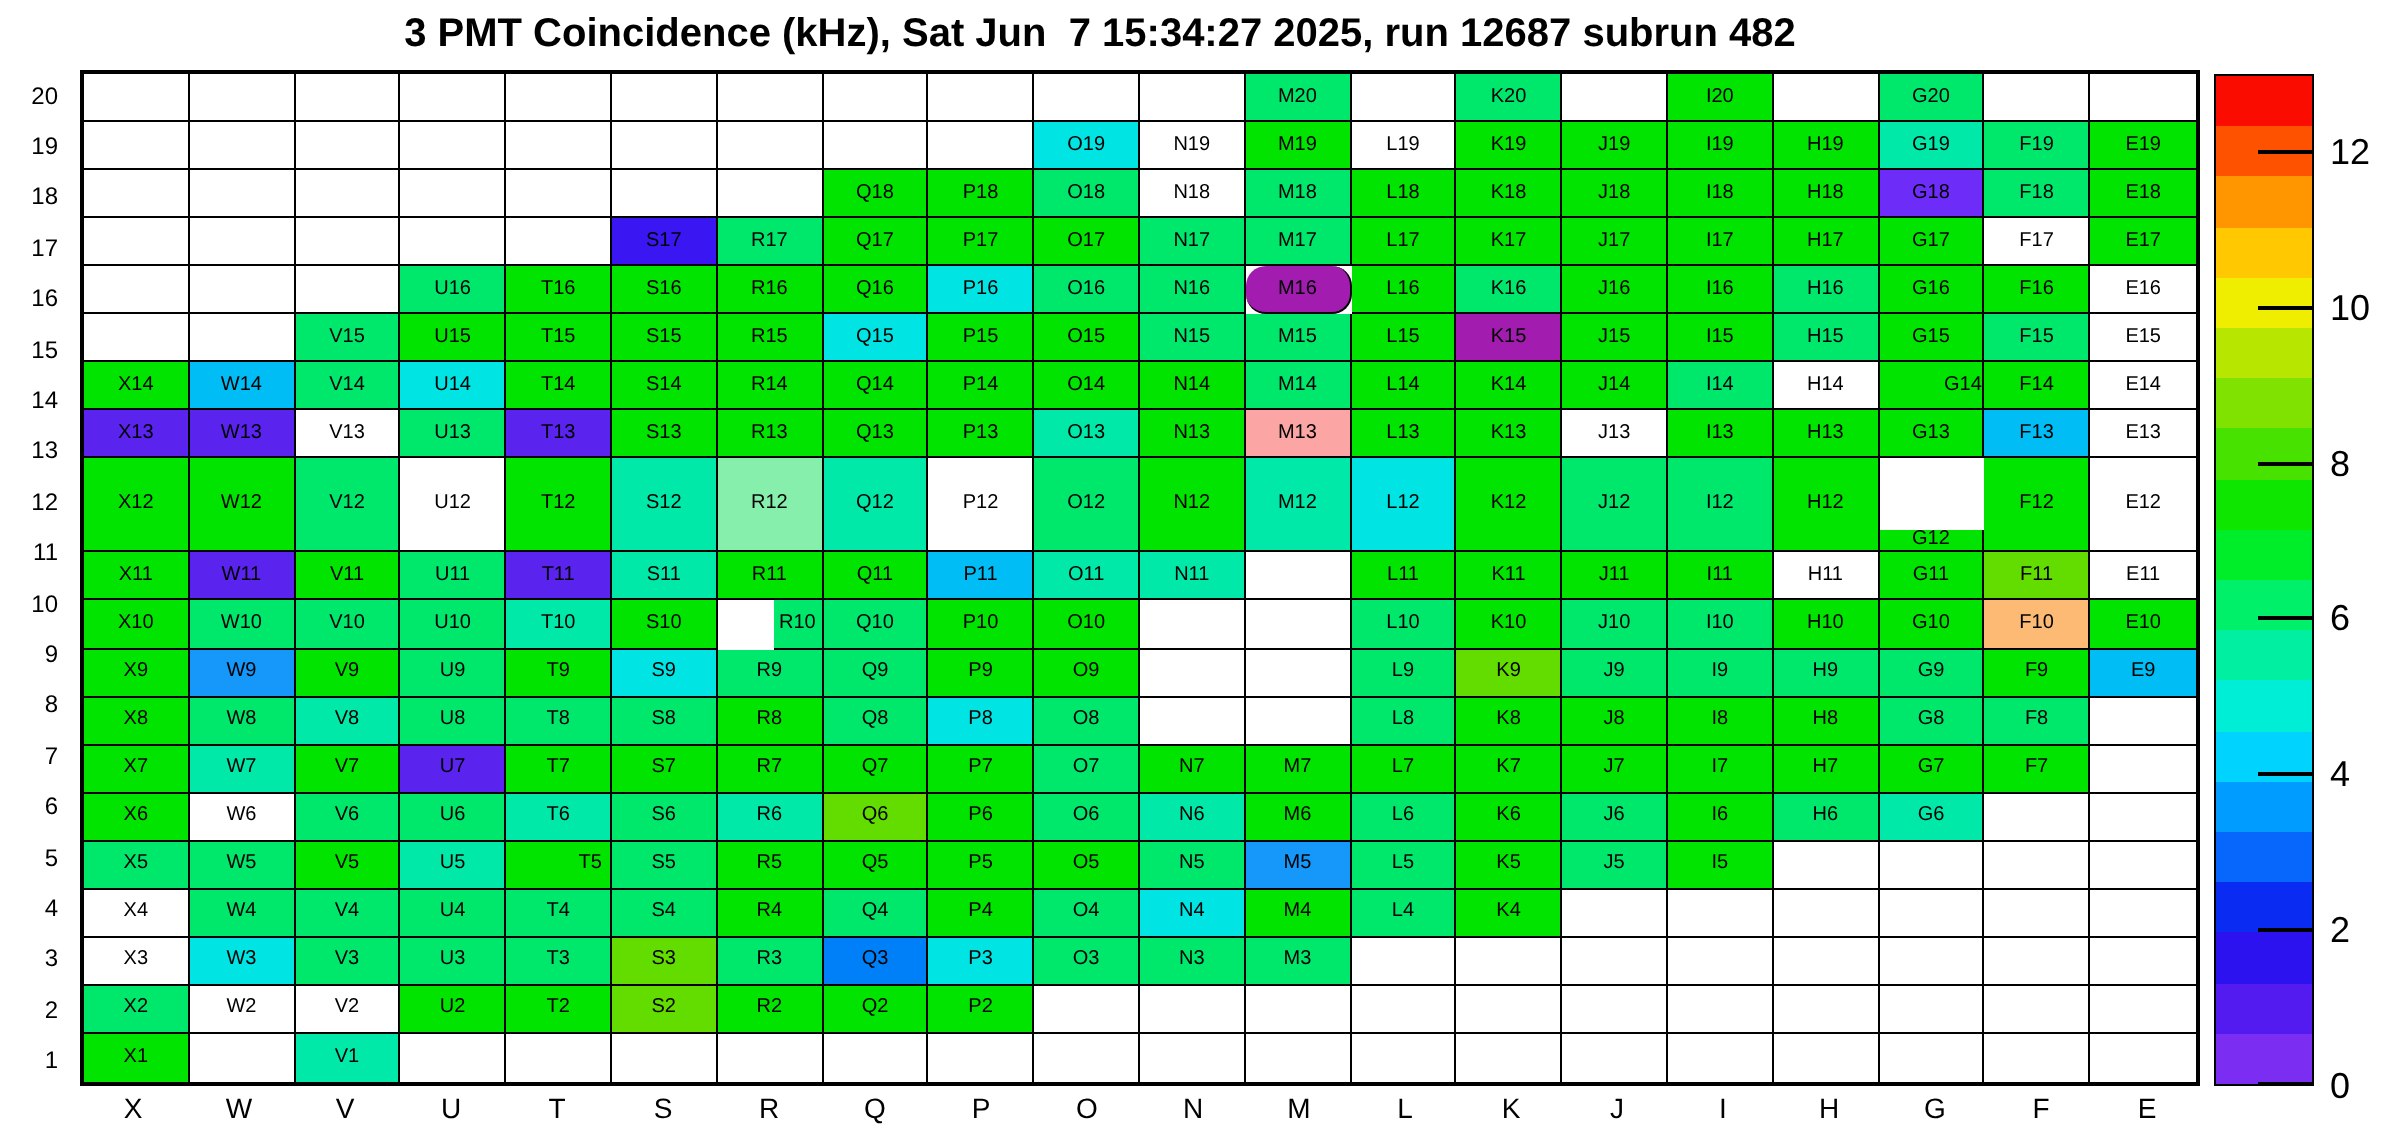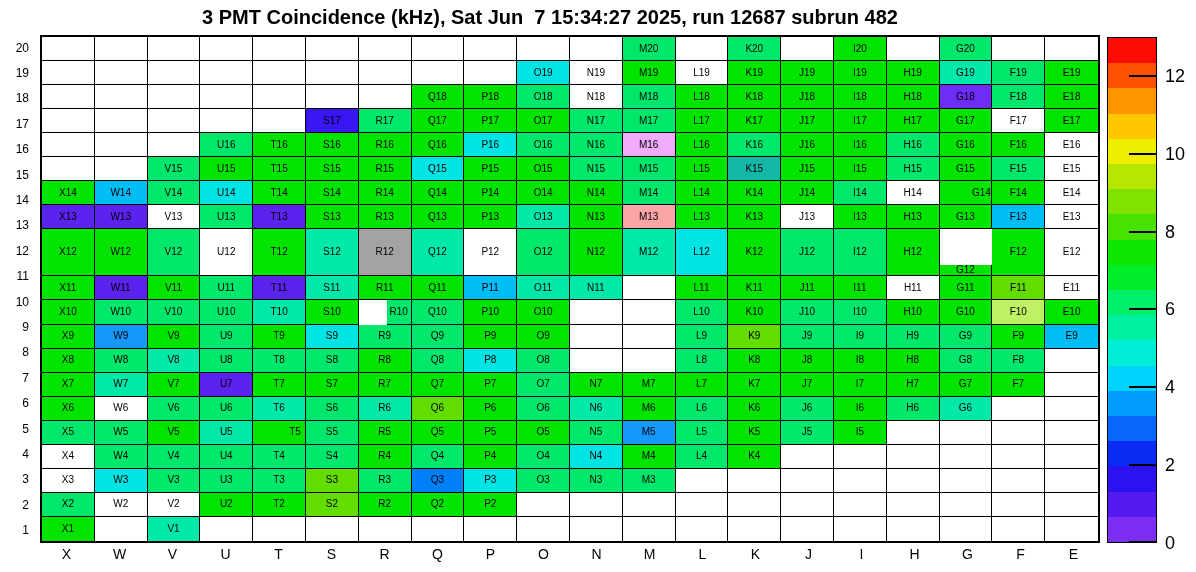--- a/index.html
+++ b/index.html
@@ -160,21 +160,21 @@
     <div class="cell" style="background: rgb(255, 255, 255);"></div>
     <div class="cell" style="background: rgb(255, 255, 255);"></div>
     <div class="cell" style="background: rgb(0, 232, 108);">U16</div>
     <div class="cell" style="background: rgb(0, 228, 0);">T16</div>
     <div class="cell" style="background: rgb(0, 228, 0);">S16</div>
     <div class="cell" style="background: rgb(0, 228, 0);">R16</div>
     <div class="cell" style="background: rgb(0, 228, 0);">Q16</div>
     <div class="cell" style="background: rgb(0, 228, 228);">P16</div>
     <div class="cell" style="background: rgb(0, 232, 108);">O16</div>
     <div class="cell" style="background: rgb(0, 232, 108);">N16</div>
-    <div class="cell" style="background: #f0abfc;">M16</div>
+    <div class="cell" style="background: #a21caf; border-radius: 10px;">M16</div>
     <div class="cell" style="background: rgb(0, 228, 0);">L16</div>
     <div class="cell" style="background: rgb(0, 232, 108);">K16</div>
     <div class="cell" style="background: rgb(0, 228, 0);">J16</div>
     <div class="cell" style="background: rgb(0, 228, 0);">I16</div>
     <div class="cell" style="background: rgb(0, 232, 108);">H16</div>
     <div class="cell" style="background: rgb(0, 228, 0);">G16</div>
     <div class="cell" style="background: rgb(0, 228, 0);">F16</div>
     <div class="cell" style="background: rgb(255, 255, 255);">E16</div>
     <div class="cell" style="background: rgb(255, 255, 255);"></div>
     <div class="cell" style="background: rgb(255, 255, 255);"></div>
@@ -182,21 +182,21 @@
     <div class="cell" style="background: rgb(0, 228, 0);">U15</div>
     <div class="cell" style="background: rgb(0, 228, 0);">T15</div>
     <div class="cell" style="background: rgb(0, 228, 0);">S15</div>
     <div class="cell" style="background: rgb(0, 228, 0);">R15</div>
     <div class="cell" style="background: rgb(0, 228, 228);">Q15</div>
     <div class="cell" style="background: rgb(0, 228, 0);">P15</div>
     <div class="cell" style="background: rgb(0, 228, 0);">O15</div>
     <div class="cell" style="background: rgb(0, 232, 108);">N15</div>
     <div class="cell" style="background: rgb(0, 232, 108);">M15</div>
     <div class="cell" style="background: rgb(0, 228, 0);">L15</div>
-    <div class="cell" style="background: #14b8a6;">K15</div>
+    <div class="cell" style="background: #a21caf;">K15</div>
     <div class="cell" style="background: rgb(0, 228, 0);">J15</div>
     <div class="cell" style="background: rgb(0, 228, 0);">I15</div>
     <div class="cell" style="background: rgb(0, 232, 108);">H15</div>
     <div class="cell" style="background: rgb(0, 228, 0);">G15</div>
     <div class="cell" style="background: rgb(0, 232, 108);">F15</div>
     <div class="cell" style="background: rgb(255, 255, 255);">E15</div>
     <div class="cell" style="background: rgb(0, 228, 0);">X14</div>
     <div class="cell" style="background: rgb(0, 189, 246);">W14</div>
     <div class="cell" style="background: rgb(0, 232, 108);">V14</div>
     <div class="cell" style="background: rgb(0, 228, 228);">U14</div>
@@ -235,21 +235,21 @@
     <div class="cell" style="background: rgb(0, 228, 0);">H13</div>
     <div class="cell" style="background: rgb(0, 228, 0);">G13</div>
     <div class="cell" style="background: rgb(0, 189, 246);">F13</div>
     <div class="cell" style="background: rgb(255, 255, 255);">E13</div>
     <div class="cell" style="background: rgb(0, 228, 0);">X12</div>
     <div class="cell" style="background: rgb(0, 228, 0);">W12</div>
     <div class="cell" style="background: rgb(0, 232, 108);">V12</div>
     <div class="cell" style="background: rgb(255, 255, 255);">U12</div>
     <div class="cell" style="background: rgb(0, 228, 0);">T12</div>
     <div class="cell" style="background: rgb(0, 233, 168);">S12</div>
-    <div class="cell" style="background: #a3a3a3;">R12</div>
+    <div class="cell" style="background: #86efac;">R12</div>
     <div class="cell" style="background: rgb(0, 233, 168);">Q12</div>
     <div class="cell" style="background: rgb(255, 255, 255);">P12</div>
     <div class="cell" style="background: rgb(0, 232, 108);">O12</div>
     <div class="cell" style="background: rgb(0, 228, 0);">N12</div>
     <div class="cell" style="background: rgb(0, 233, 168);">M12</div>
     <div class="cell" style="background: rgb(0, 228, 228);">L12</div>
     <div class="cell" style="background: rgb(0, 228, 0);">K12</div>
     <div class="cell" style="background: rgb(0, 232, 108);">J12</div>
     <div class="cell" style="background: rgb(0, 232, 108);">I12</div>
     <div class="cell" style="background: rgb(0, 228, 0);">H12</div>
@@ -287,21 +287,21 @@
     <div class="cell" style="background: rgb(0, 228, 0);">P10</div>
     <div class="cell" style="background: rgb(0, 228, 0);">O10</div>
     <div class="cell" style="background: rgb(255, 255, 255);"></div>
     <div class="cell" style="background: rgb(255, 255, 255);"></div>
     <div class="cell" style="background: rgb(0, 232, 108);">L10</div>
     <div class="cell" style="background: rgb(0, 228, 0);">K10</div>
     <div class="cell" style="background: rgb(0, 232, 108);">J10</div>
     <div class="cell" style="background: rgb(0, 232, 108);">I10</div>
     <div class="cell" style="background: rgb(0, 228, 0);">H10</div>
     <div class="cell" style="background: rgb(0, 228, 0);">G10</div>
-    <div class="cell" style="background: #bef264;">F10</div>
+    <div class="cell" style="background: #fdba74;">F10</div>
     <div class="cell" style="background: rgb(0, 228, 0);">E10</div>
     <div class="cell" style="background: rgb(0, 228, 0);">X9</div>
     <div class="cell" style="background: rgb(22, 151, 250);">W9</div>
     <div class="cell" style="background: rgb(0, 228, 0);">V9</div>
     <div class="cell" style="background: rgb(0, 232, 108);">U9</div>
     <div class="cell" style="background: rgb(0, 228, 0);">T9</div>
     <div class="cell" style="background: rgb(0, 228, 228);">S9</div>
     <div class="cell" style="background: rgb(0, 232, 108);">R9</div>
     <div class="cell" style="background: rgb(0, 232, 108);">Q9</div>
     <div class="cell" style="background: rgb(0, 228, 0);">P9</div>

